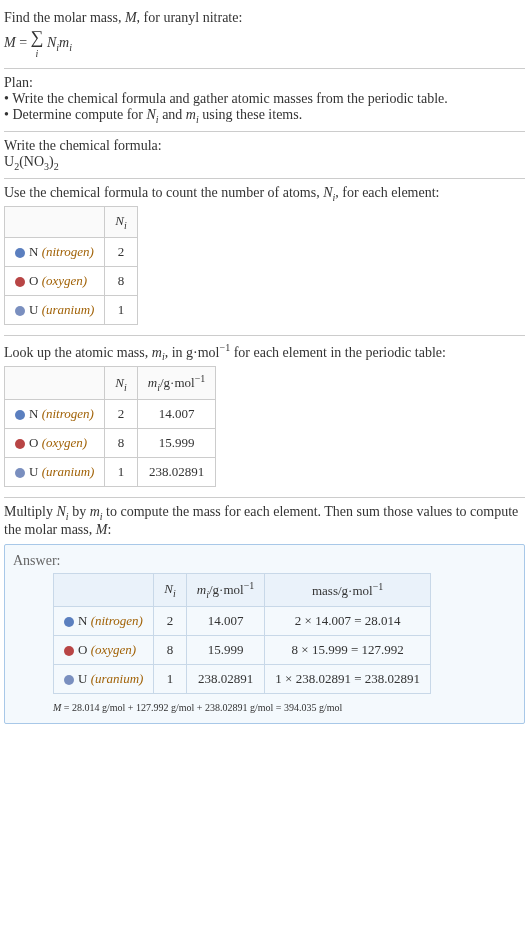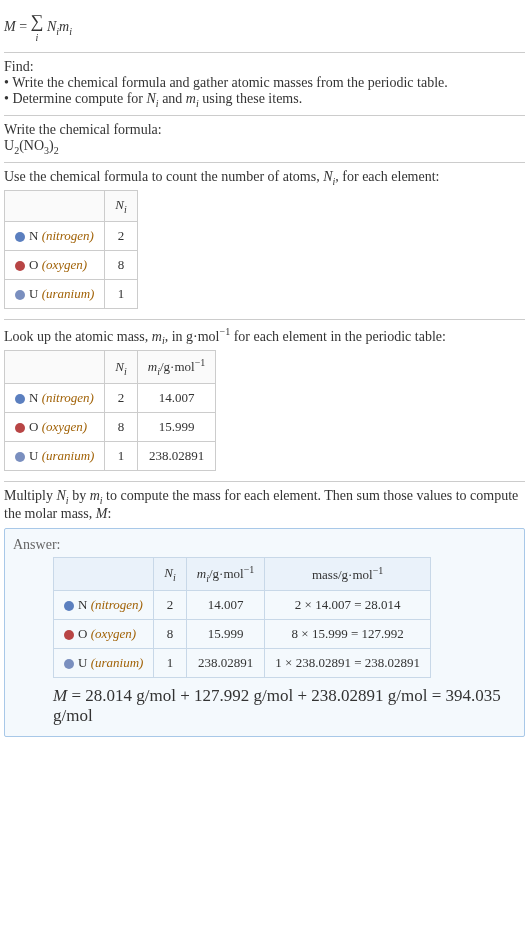--- a/index.html
+++ b/index.html
@@ -100,40 +100,43 @@
     border: 1px solid #c8d8e8;
   }
   .answer-box th {
     background: #eaf2fa;
   }
   .answer-label {
     color: #666;
   }
   .final-line {
     margin: 8px 0 2px 40px;
-    font-size: 17px;
+    font-size: 10px;
   }
   .chem-formula {
     font-family: Georgia, serif;
   }
   .table-cell-mass {
     text-align: center;
   }
 </style>
 </head>
 <body>
 
 <div class="section">
+  <div>
+    <span>Find the molar mass, </span><span class="math-var">M</span><span>, for uranyl nitrate:</span>
+  </div>
   <div class="formula-line">
     <span class="math-var">M</span><span> = </span><span class="sum-symbol"><span class="sum-top">∑</span><br><span class="sum-bot">i</span></span> <span class="math-var">N</span><span class="sub">i</span><span class="math-var">m</span><span class="sub">i</span>
   </div>
 </div>
 
 <div class="section">
-  <div>Find:</div>
+  <div>Plan:</div>
   <div class="bullet">• Write the chemical formula and gather atomic masses from the periodic table.</div>
   <div class="bullet">
     <span>• Determine compute for </span><span class="math-var">N</span><span class="sub">i</span><span> and </span><span class="math-var">m</span><span class="sub">i</span><span> using these items.</span>
   </div>
 </div>
 
 <div class="section">
   <div>Write the chemical formula:</div>
   <div class="chem-formula">
     <span>U</span><span class="sub-n">2</span><span>(NO</span><span class="sub-n">3</span><span>)</span><span class="sub-n">2</span>

